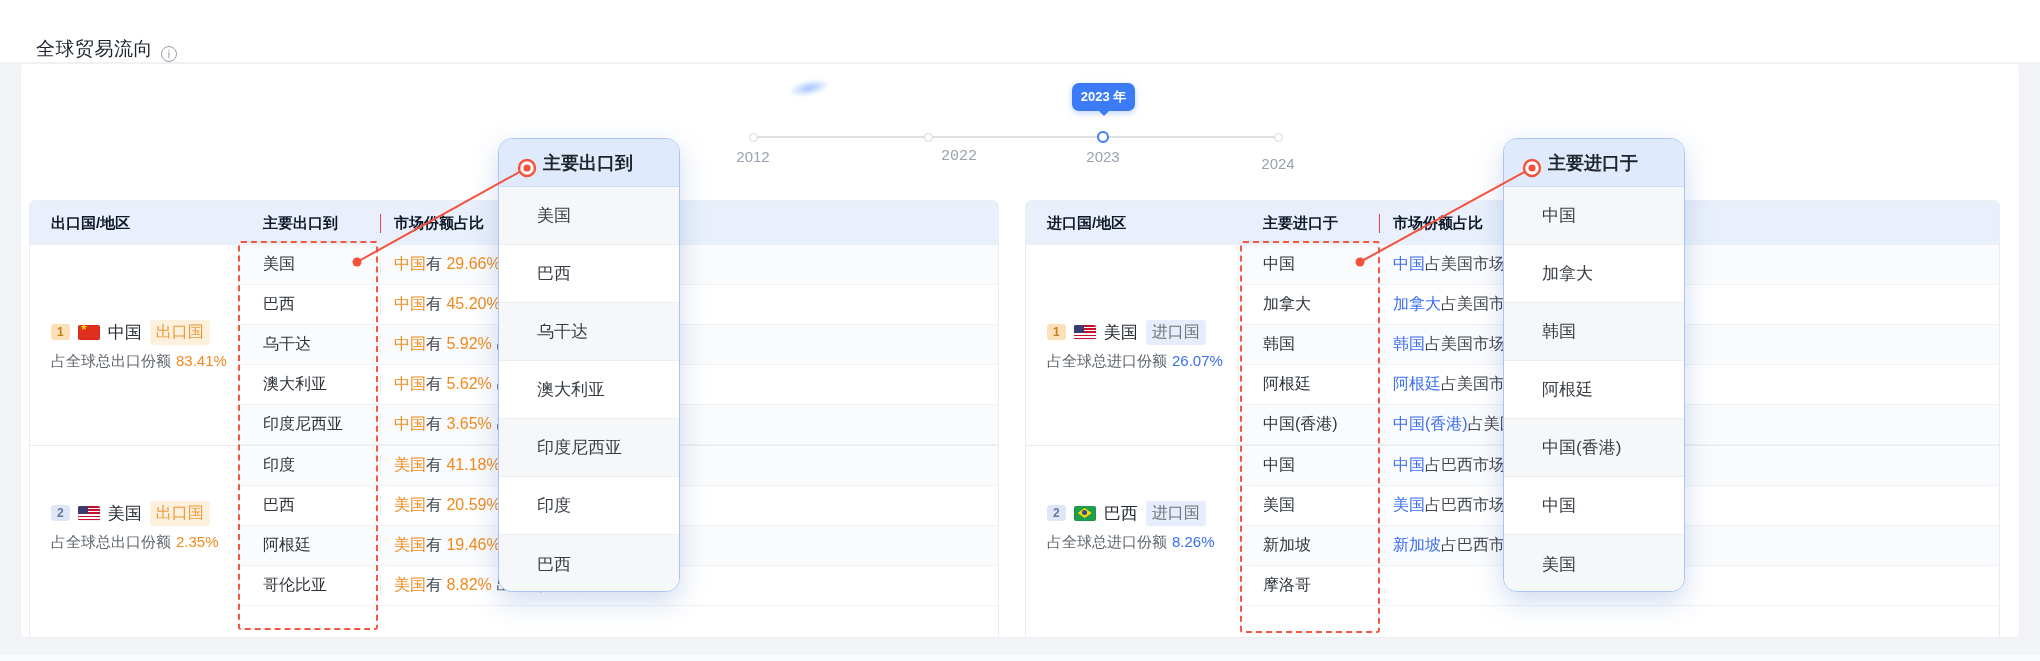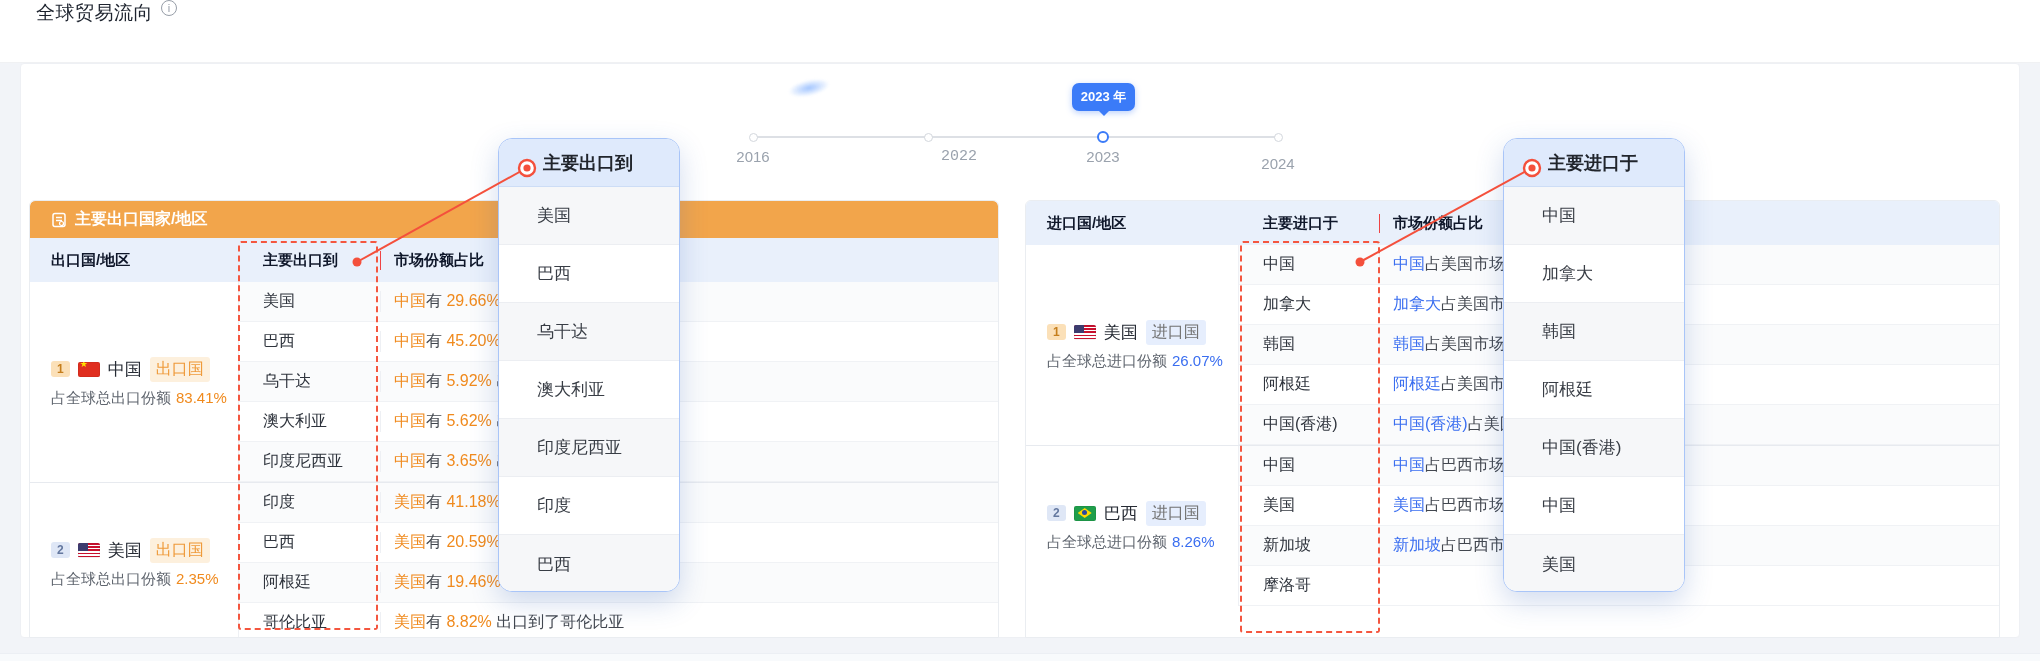--- a/index.html
+++ b/index.html
@@ -5,21 +5,21 @@
   html,body{margin:0;padding:0;}
   body{
     width:2040px;height:661px;position:relative;overflow:hidden;
     background:#f2f4f8;
     font-family:"Liberation Sans","DejaVu Sans",sans-serif;
     color:#2f343d;
   }
   *{box-sizing:border-box;}
 
   
-  .titlebar{position:absolute;left:0;top:0;width:2040px;height:63px;background:#fff;border-bottom:1px solid #f0f1f3;display:flex;align-items:flex-start;padding-left:36px;gap:8px;}
+  .titlebar{position:absolute;left:0;top:0;width:2040px;height:63px;background:#fff;border-bottom:1px solid #f0f1f3;display:flex;align-items:flex-end;padding-left:36px;gap:8px;}
   .page-title{font-size:19px;font-weight:500;color:#1d232e;letter-spacing:.5px;}
   .info-icon{width:16px;height:16px;border:1px solid #979ea8;border-radius:50%;color:#979ea8;font-size:11px;line-height:14px;text-align:center;font-style:normal;}
 
   
   .content-card{position:absolute;left:20px;top:63px;width:2000px;height:575px;background:#fff;border:1px solid #eef0f4;border-radius:4px;}
   .bottom-strip{position:absolute;left:0;top:653px;width:2040px;height:8px;background:#f8fafc;border-top:1px solid #eceff4;}
 
   
   .slider-track{position:absolute;left:753px;top:136px;width:525px;height:2px;background:#dde0e5;z-index:5;}
   .stop{position:absolute;width:9px;height:9px;border-radius:50%;background:#fff;border:1.5px solid #d3d7dd;top:132.5px;z-index:6;}
@@ -109,41 +109,30 @@
 
 <div class="content-card"></div>
 <div class="bottom-strip"></div>
 
 <div class="artifact"></div>
 <div class="slider-track"></div>
 <div class="stop s0"></div>
 <div class="stop s1"></div>
 <div class="stop active"></div>
 <div class="stop s3"></div>
-<div class="ylabel l0">2016</div>
+<div class="ylabel l0">2012</div>
 <div class="ylabel l1">2022</div>
 <div class="ylabel l2">2023</div>
 <div class="ylabel l3">2024</div>
 <div class="tooltip">
   <span>2023 年</span>
   <div class="arrow"></div>
 </div>
 
 <div class="table-card exp">
-  <div class="tbar orange">
-    <span class="tbar-icon">
-      <svg width="16" height="16" viewBox="0 0 16 16">
-          <rect x="2" y="1.5" width="12" height="13" rx="2" fill="none" stroke="#fff" stroke-width="1.5"></rect>
-          <line x1="5" y1="5.5" x2="11" y2="5.5" stroke="#fff" stroke-width="1.5"></line>
-          <line x1="5" y1="8.5" x2="11" y2="8.5" stroke="#fff" stroke-width="1.5"></line>
-          <circle cx="10.5" cy="11.5" r="2" fill="#f2a54b" stroke="#fff" stroke-width="1.2"></circle>
-        </svg>
-    </span>
-    <span>主要出口国家/地区</span>
-  </div>
   <div class="cols">
     <div class="ch1">出口国/地区</div>
     <div class="ch2">主要出口到</div>
     <div class="ch3">市场份额占比</div>
   </div>
   <div class="tbody">
     <div class="group">
       <div class="gcell">
         <div class="gline1">
           <span class="rank r1">1</span>

